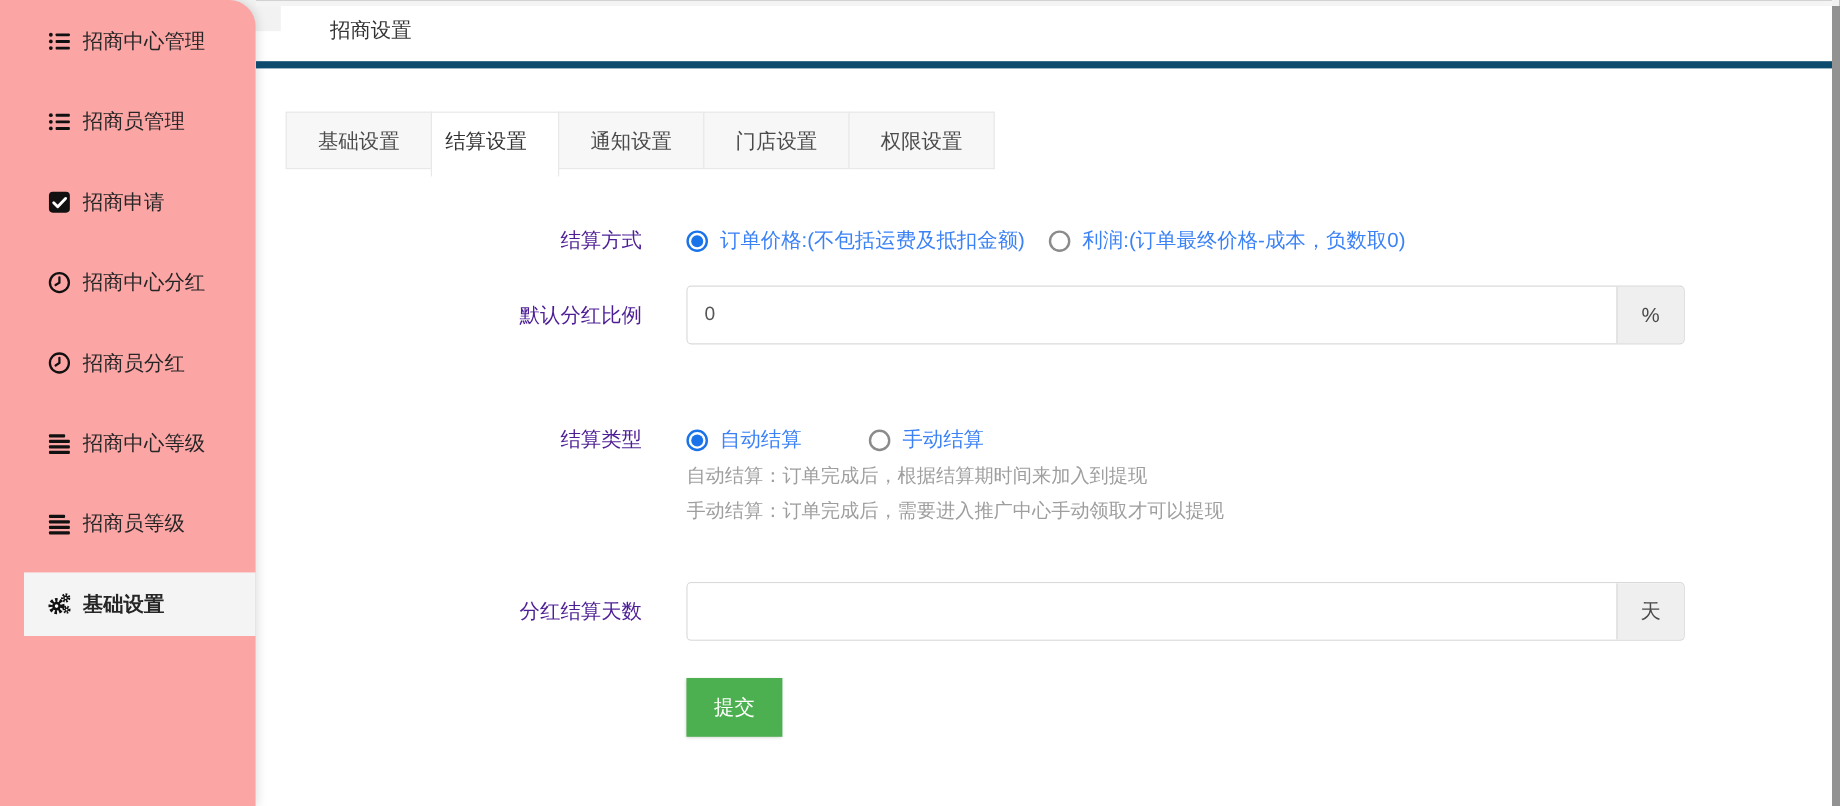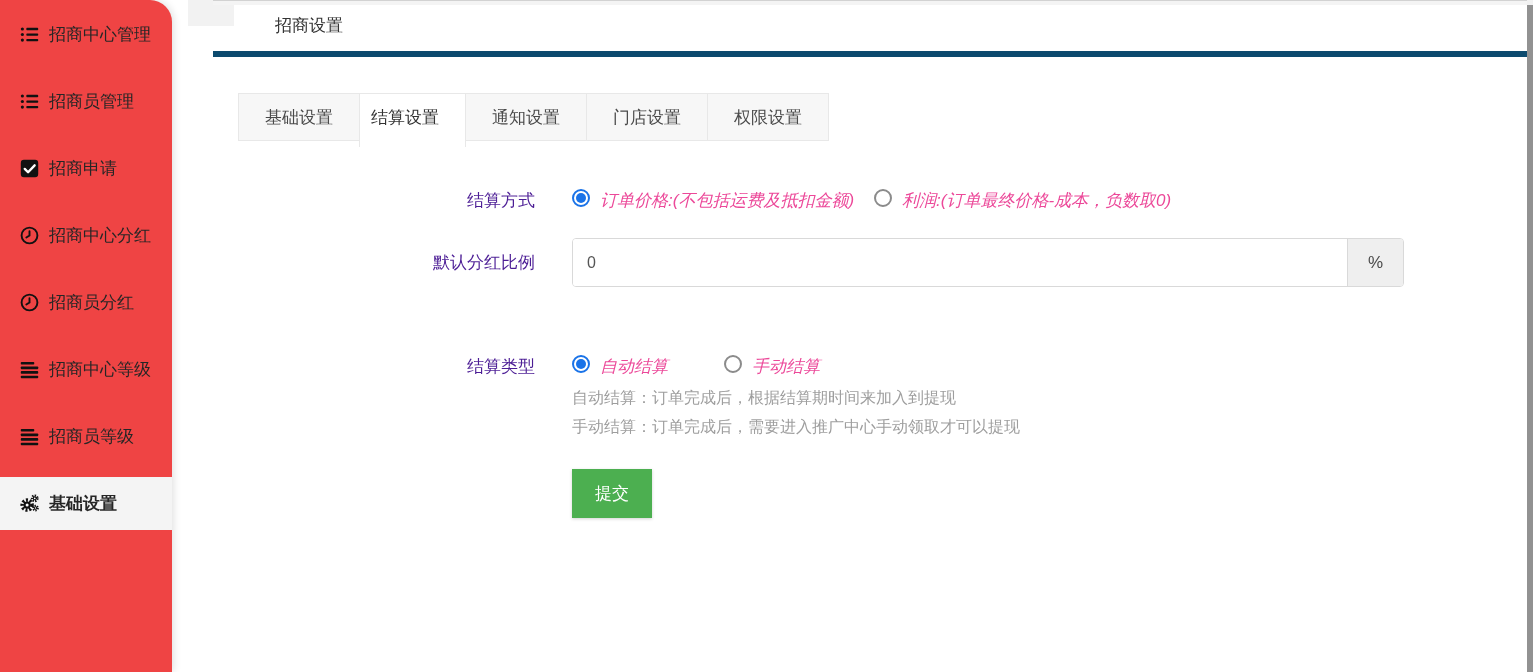--- a/index.html
+++ b/index.html
@@ -11,22 +11,22 @@
   .topstrip { position:fixed; top:1px; left:213px; right:6px; height:4px; background:#f4f4f4; z-index:5; }
 
   
   .corner-gap { position:fixed; top:0; left:188px; width:46px; height:26px; background:#f2f2f2; z-index:1; }
 
   
   .scrollbar { position:fixed; top:0; right:0; width:6px; height:672px; background:#929292; z-index:9; }
   .scrollbar::before { content:''; position:absolute; top:0; left:0; right:0; height:5px; background:#f1f1f1; }
 
   
-  .sidebar { position:fixed; left:0; top:0; bottom:0; width:172px; background:#ef4444;
-    border-top-right-radius:22px; box-shadow:1px 0 9px rgba(0,0,0,.14); z-index:2; padding-top:8px; }
+  .sidebar { position:fixed; left:0; top:0; bottom:0; width:213px; background:#fca5a5;
+    border-top-right-radius:22px; box-shadow:1px 0 9px rgba(0,0,0,.14); z-index:2; padding-top:8px;padding-left:20px; }
   .side-item { height:53px; display:flex; align-items:center; padding-left:20px;
     margin-bottom:14px; cursor:pointer; color:#262626; font-size:17px; }
   .side-item .icon { width:19px; height:19px; margin-right:10px; flex:0 0 auto; display:flex; align-items:center; }
   .side-item .icon svg { width:19px; height:19px; }
   .side-item.active { background:#f4f4f4; font-weight:bold; margin-bottom:0; }
 
   
   .main { margin-left:213px; position:relative; z-index:3; }
   .page-header { height:57px; display:flex; align-items:center; padding-left:62px;
     border-bottom:6px solid #0c4a6e; }
@@ -42,21 +42,21 @@
   .row { display:flex; align-items:center; }
   .flabel { width:322px; text-align:right; font-size:17px; color:#4c1d95; flex:0 0 auto; }
   .ctrl { margin-left:37px; display:flex; align-items:center; }
 
   .row-method { margin-top:42px; }
   .row-ratio  { margin-top:26px; }
   .row-type   { margin-top:68px; }
   .row-days   { margin-top:47px; }
   .row-submit { margin:31px 0 0 359px; }
 
-  .opt { display:inline-flex; font-size:17px; color:#ec4899; cursor:pointer;font-style:italic; }
+  .opt { display:inline-flex; align-items:center; font-size:17px; color:#3b82f6; cursor:pointer; }
   .opt + .opt { margin-left:20px; }
   .row-type .opt + .opt { margin-left:56px; }
   .radio { width:18px; height:18px; border-radius:50%; border:2px solid #8b8b8b;
     margin-right:10px; position:relative; flex:0 0 auto; background:#fff; }
   .radio.checked { border-color:#1a73e8; }
   .radio.checked::after { content:''; position:absolute; inset:2px; border-radius:50%; background:#1a73e8; }
 
   .igroup { display:flex; width:832px; height:49px; border:1px solid #d9d9d9;
     border-radius:4px; overflow:hidden; background:#fff; }
   .igroup input { flex:1; border:0; outline:none; padding:0 14px; font-size:16px; color:#555;
@@ -221,20 +221,29 @@
         </label>
         <label class="opt">
           <span class="radio"></span>
           <span>手动结算</span>
         </label>
       </div>
     </div>
     <div class="help h1">自动结算：订单完成后，根据结算期时间来加入到提现</div>
     <div class="help h2">手动结算：订单完成后，需要进入推广中心手动领取才可以提现</div>
 
+    <div class="row row-days">
+      <div class="flabel">分红结算天数</div>
+      <div class="ctrl">
+        <div class="igroup">
+          <input type="text" value="" style="">
+          <span class="addon">天</span>
+        </div>
+      </div>
+    </div>
 
     <div class="row-submit">
       <button class="submit-btn">提交</button>
     </div>
 
   </form>
 </main>
 
 <div class="scrollbar"></div>
 

